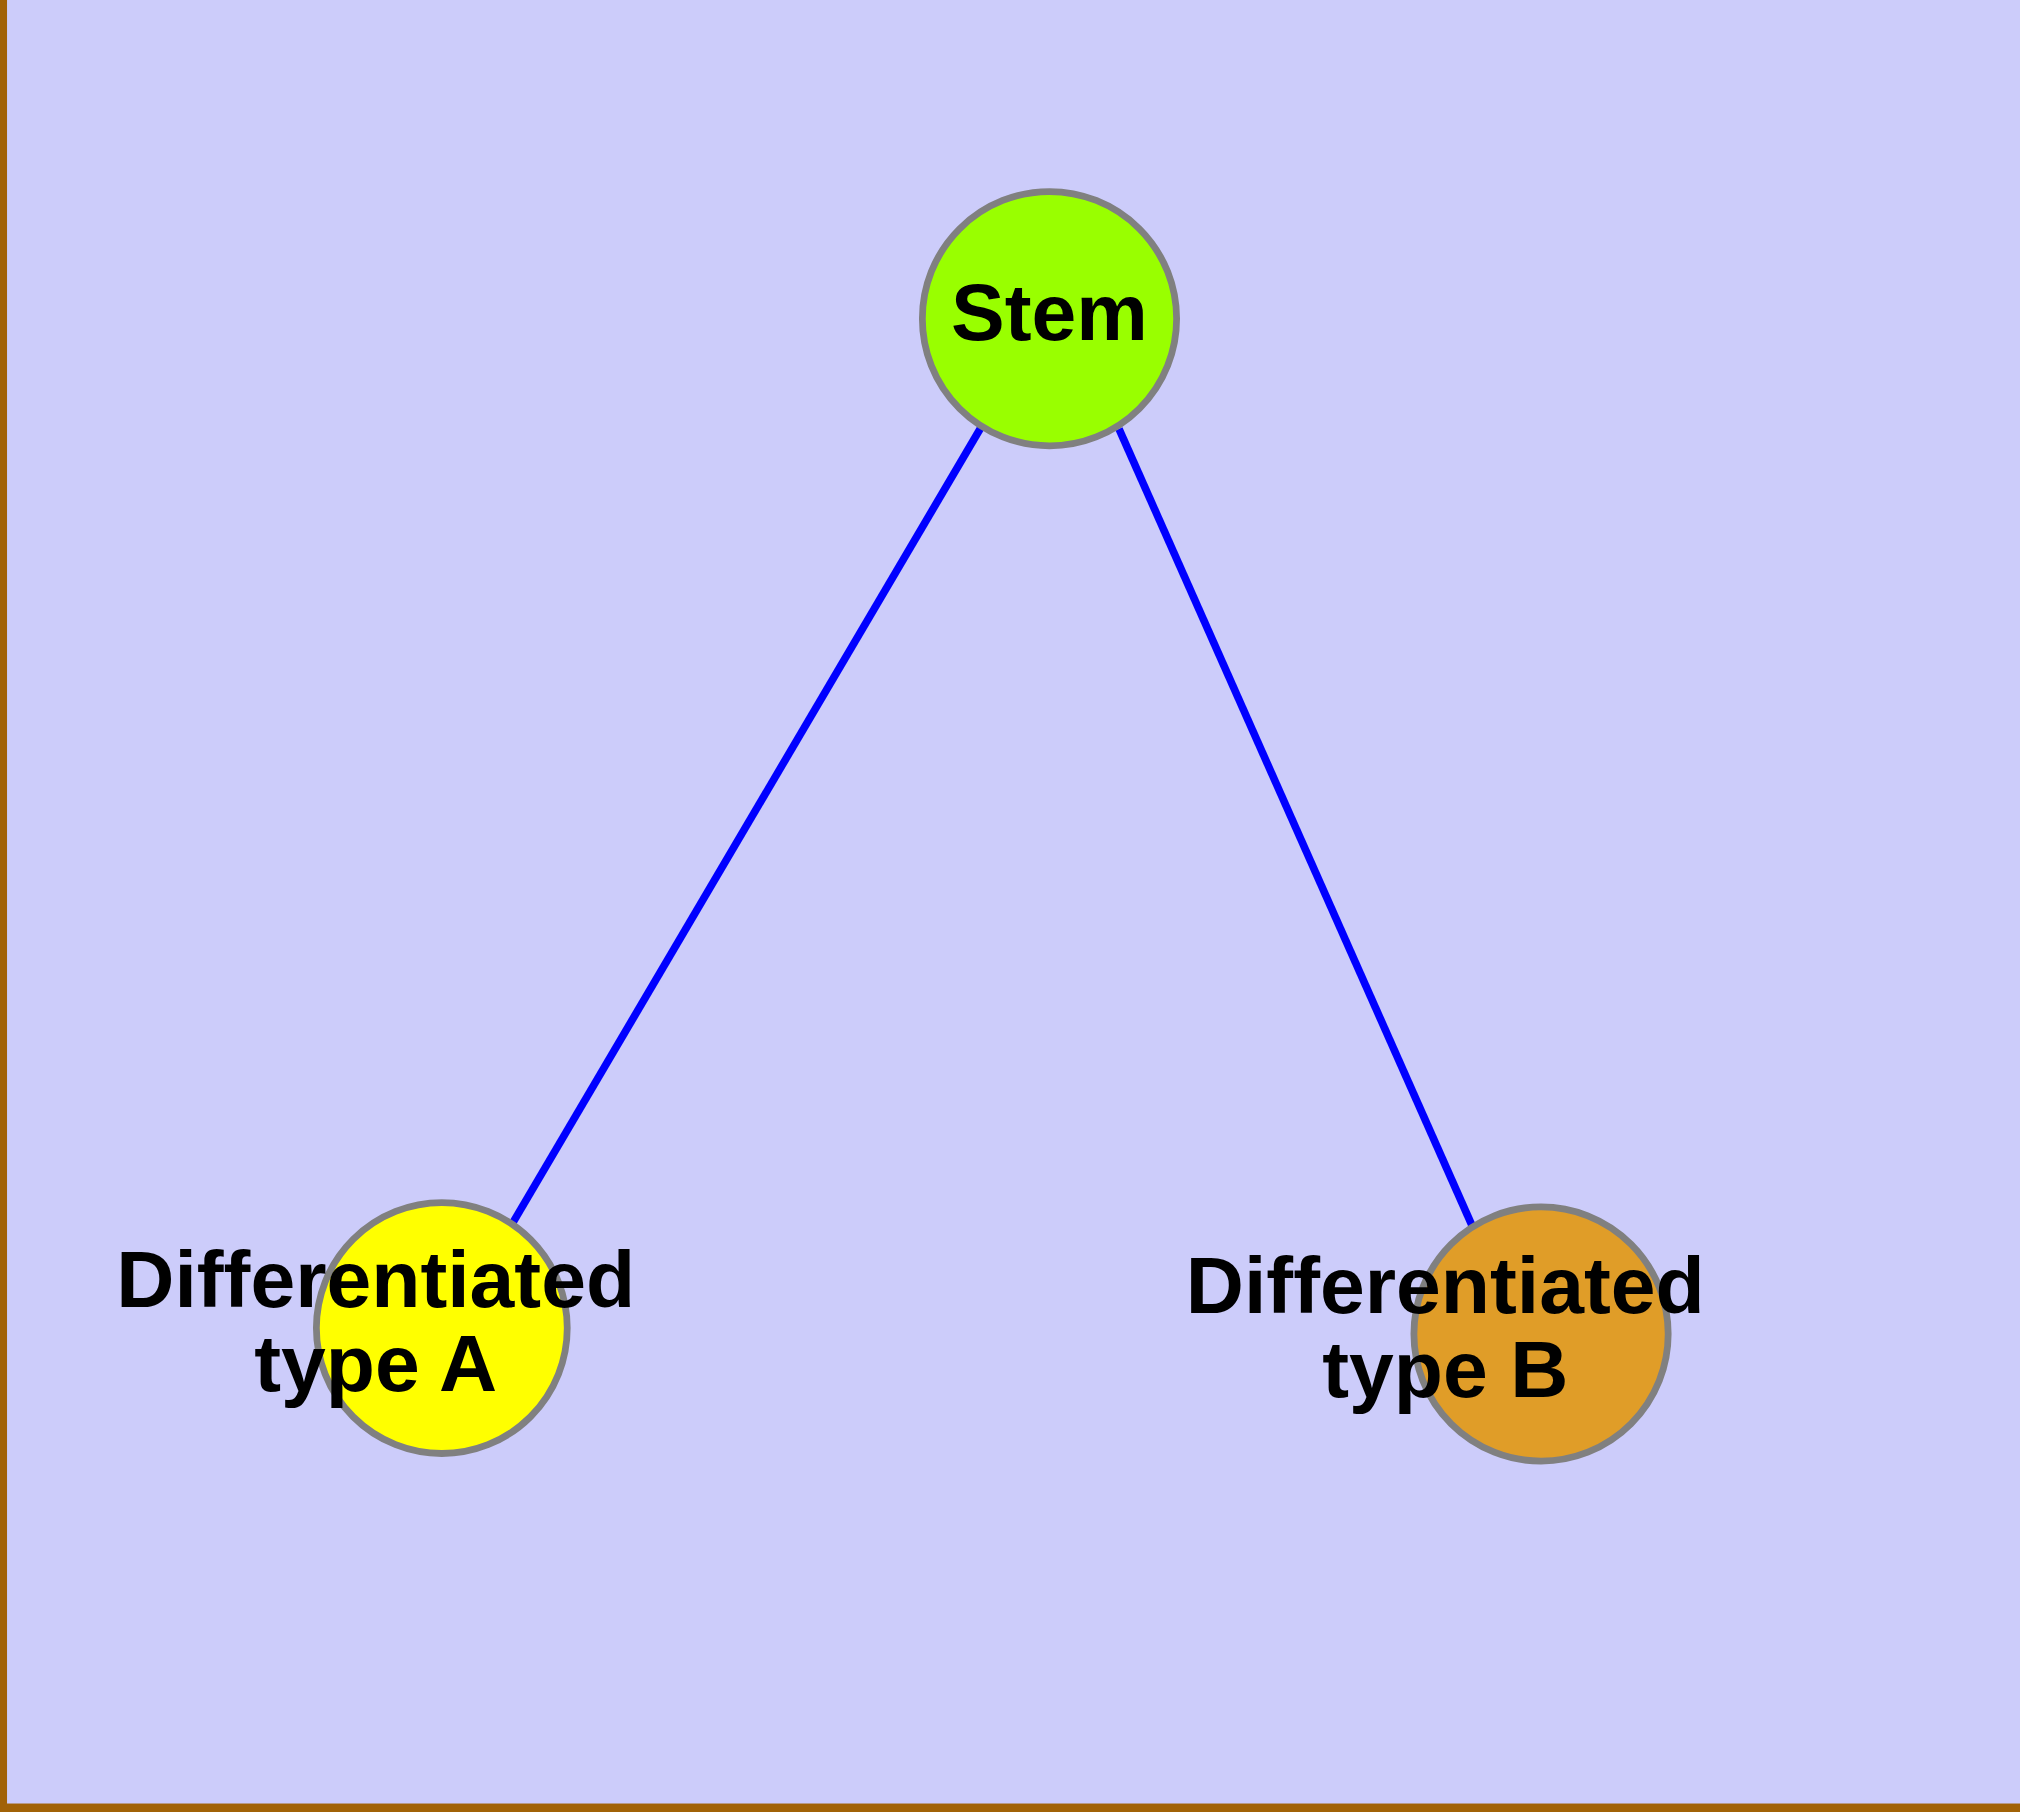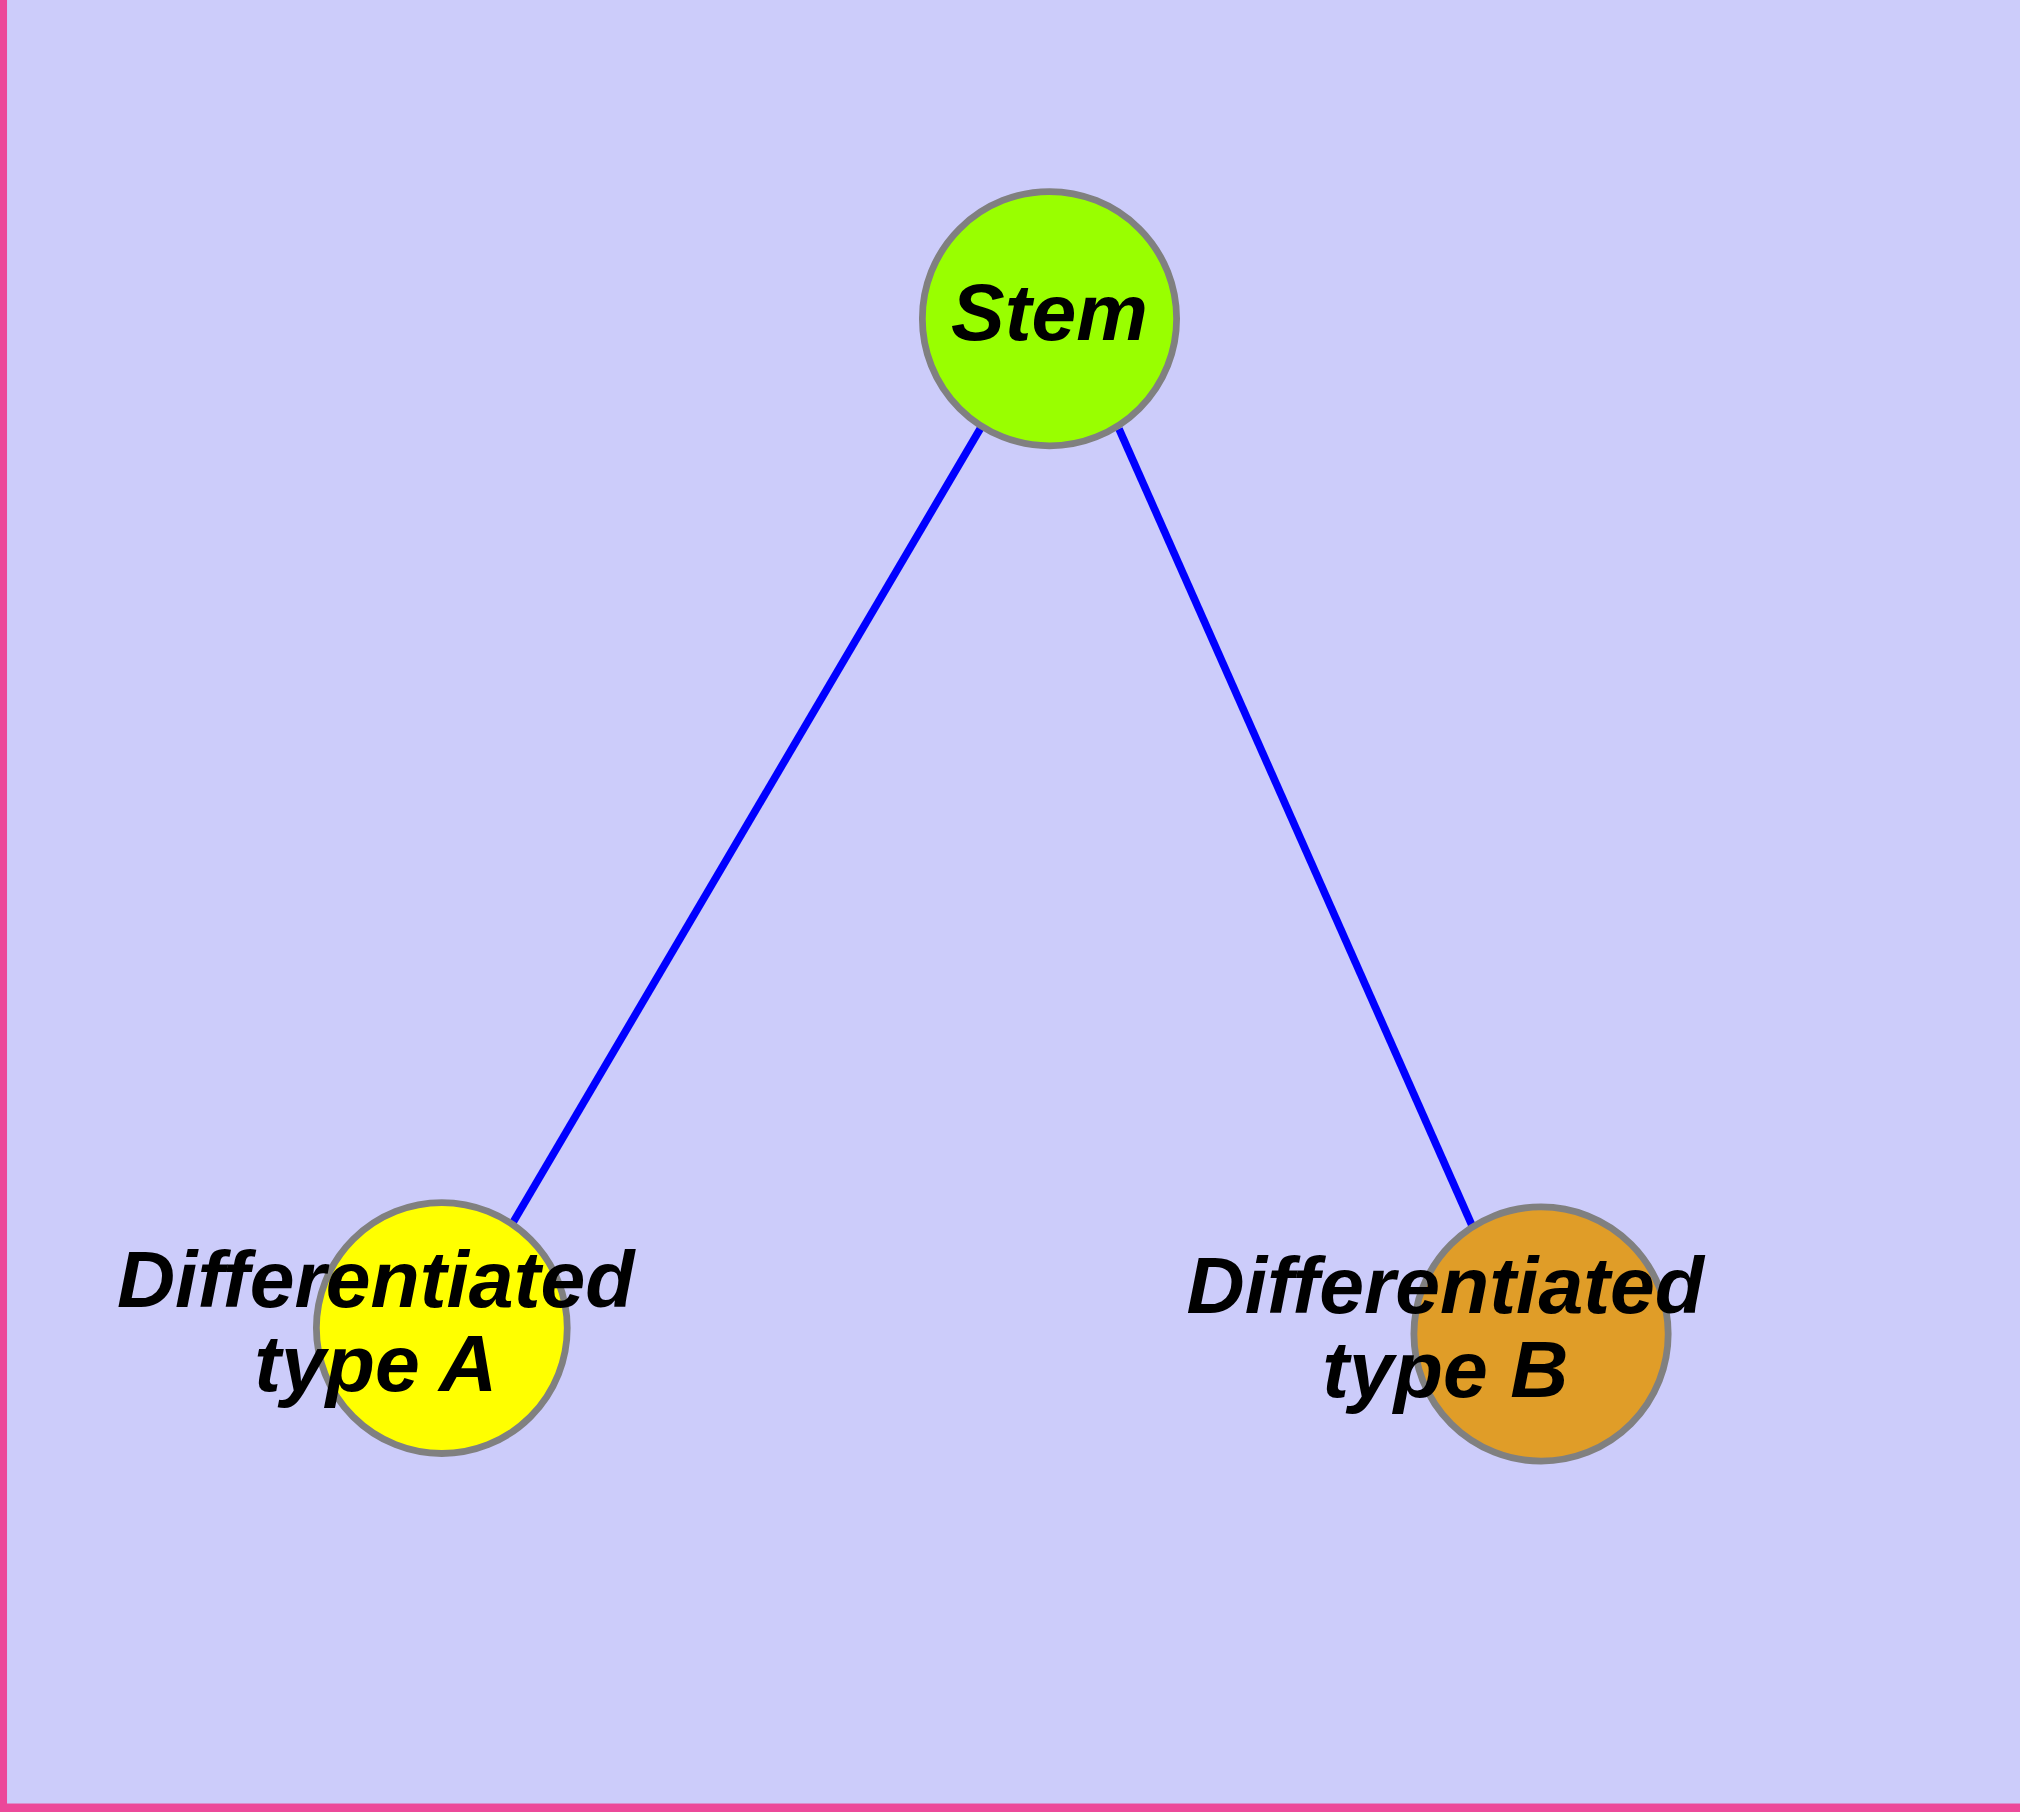--- a/index.html
+++ b/index.html
@@ -36,21 +36,21 @@
     font-family: "Liberation Sans", sans-serif;
     font-weight: bold;
     fill: #000000;
     paint-order: normal;
     dominant-baseline: middle;
   }
 </style>
 </head>
 <body>
 
-<div id="graph-canvas" style="background: #ec4899; font-style: italic;">
+<div id="graph-canvas" style="background: #a16207;">
   <svg id="graph-svg" width="2021" height="1812" viewBox="0 0 2384 2138">
 
     <rect id="bg-rect" x="8" y="0" width="2376" height="2128" fill="#ccccfa"></rect>
 
     <g id="edges-layer">
         <line x1="1158" y1="503" x2="604" y2="1444" stroke="#0000ff" stroke-width="9" class="edge-line"></line>
         <line x1="1320" y1="506" x2="1737" y2="1447" stroke="#0000ff" stroke-width="9" class="edge-line"></line>
       </g>
     <g id="nodes-layer">
         <circle cx="1238" cy="376" r="150" fill="#99ff00" stroke="#808080" stroke-width="8" class="node-circle"></circle>

